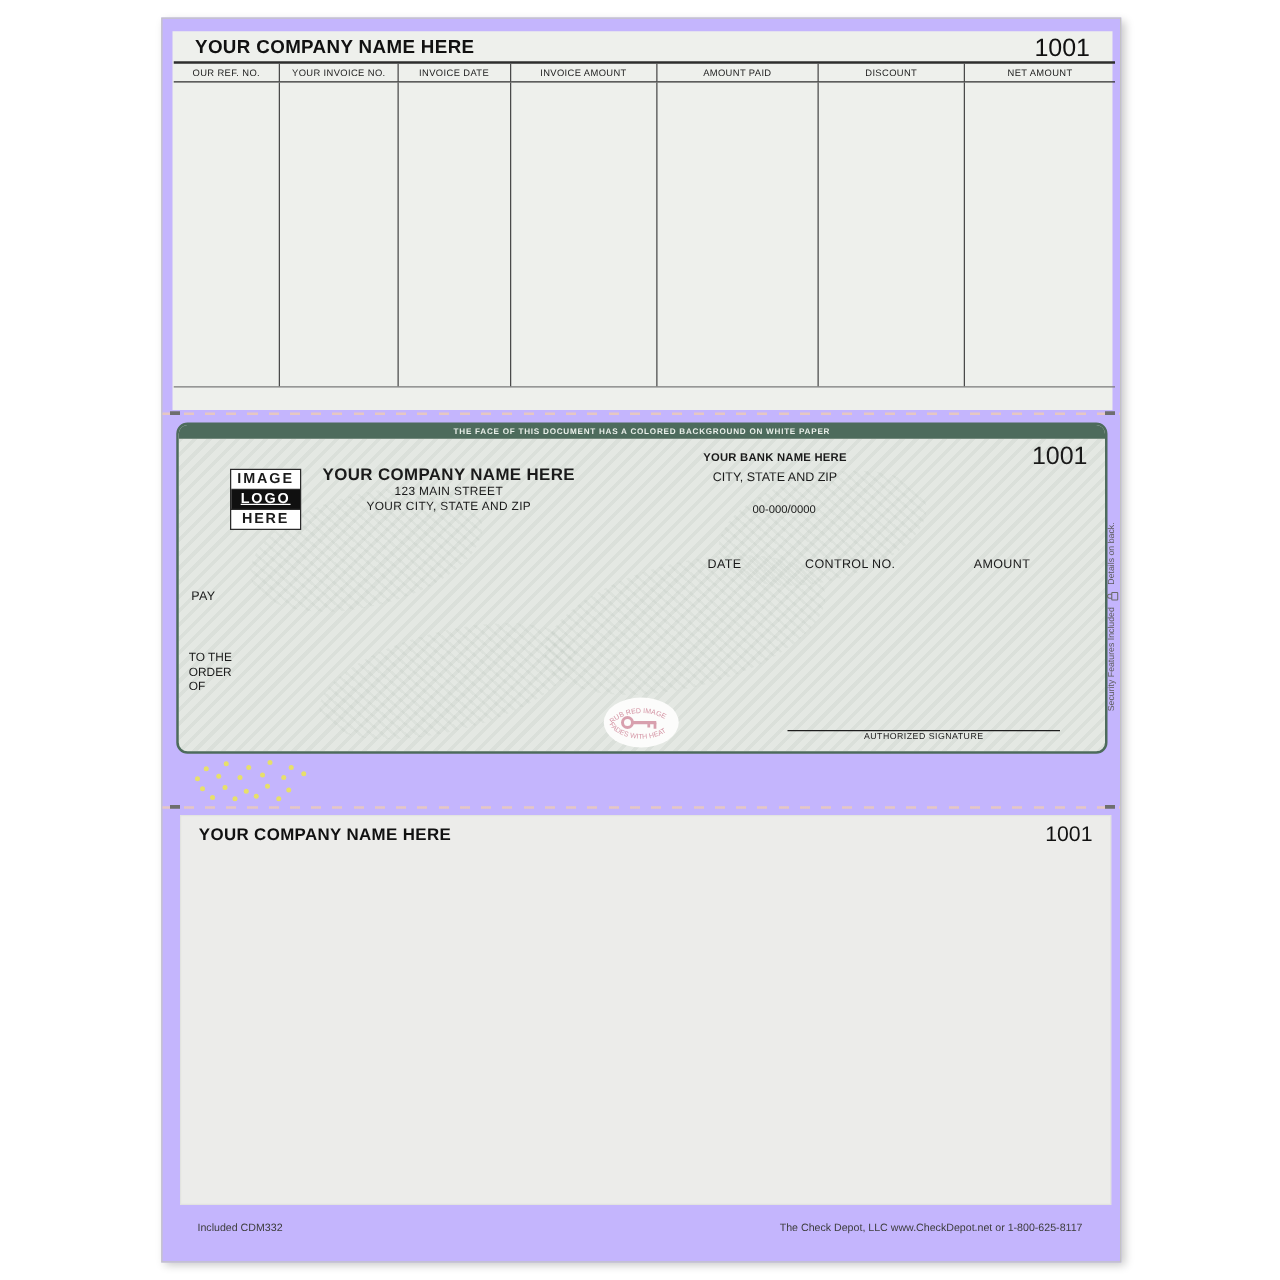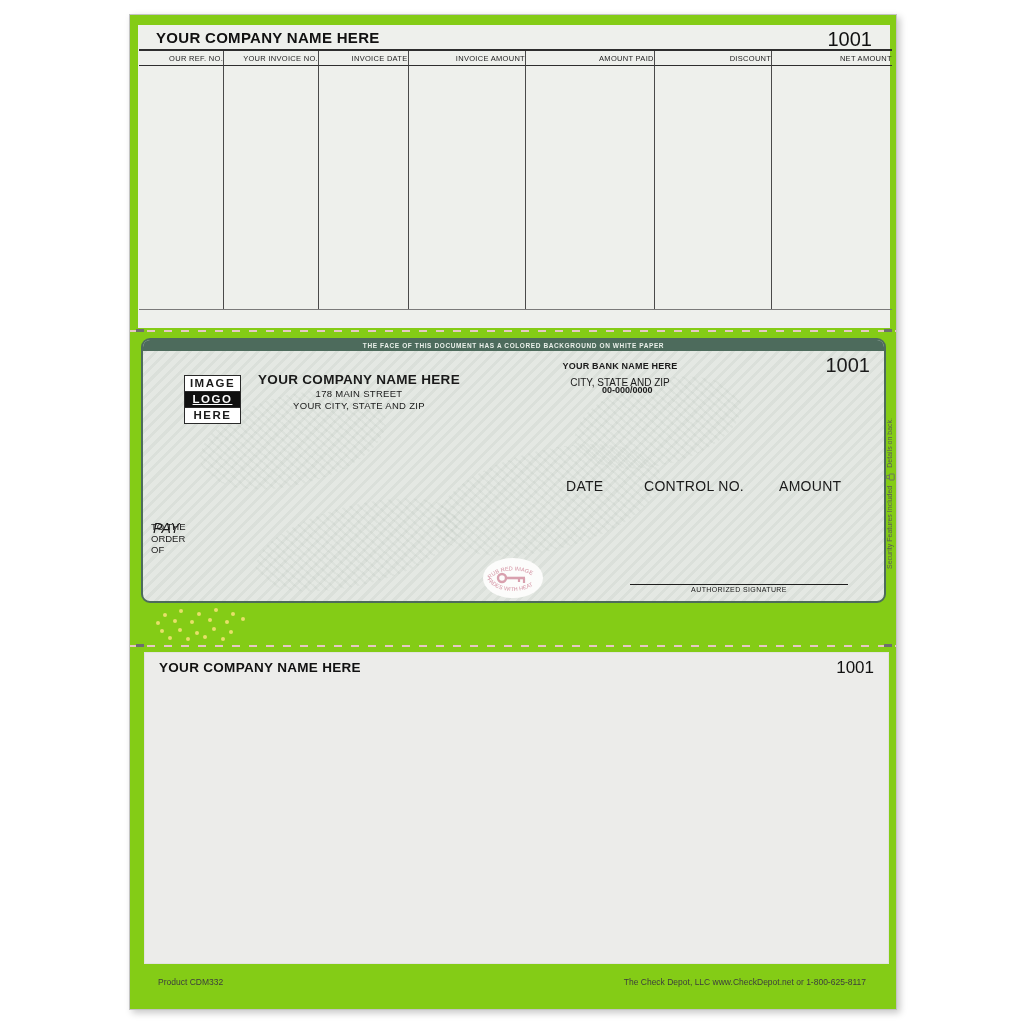--- a/index.html
+++ b/index.html
@@ -1,27 +1,27 @@
 <!DOCTYPE html>
 <html><head>
 <meta charset="utf-8">
 <style>
   html,body{margin:0;padding:0;background:#ffffff;width:1024px;height:1024px;
     font-family:"Liberation Sans", sans-serif;-webkit-font-smoothing:antialiased;}
   .sheet{position:absolute;left:129px;top:14px;width:766px;height:994px;
-    background:#84cc16;border:1px solid #c3c3c3;box-shadow:3px 3px 7px rgba(0,0,0,.22);}
+    background:#c4b5fd;border:1px solid #c3c3c3;box-shadow:3px 3px 7px rgba(0,0,0,.22);}
   
   .stub-top-bg{position:absolute;left:8px;right:6px;top:10px;height:303px;background:#eef0ec;}
   .top-company{position:absolute;left:26px;top:14px;font-size:15px;font-weight:bold;color:#111;letter-spacing:.3px;}
   .top-number{position:absolute;right:24px;top:13px;font-size:20px;color:#111;}
   .inv-table{position:absolute;left:9px;top:34px;width:753px;height:258px;
     display:grid;grid-template-columns:11.3% 12.6% 11.9% 15.6% 17.1% 15.6% 15.9%;
     grid-template-rows:15px 1fr;border-top:2px solid #2e2e2e;border-bottom:1px solid #7a7a7a;}
   .inv-th{border-bottom:1.5px solid #2e2e2e;border-right:1px solid #4a4a4a;
-    font-size:7.5px;color:#1c1c1c;text-align:right;padding-top:3px;letter-spacing:.3px;}
+    font-size:7.5px;color:#1c1c1c;text-align:center;padding-top:3px;letter-spacing:.3px;}
   .inv-td{border-right:1px solid #4a4a4a;}
   .inv-th:nth-child(7),.inv-td:last-child{border-right:none;}
   
   .perf{position:absolute;left:0;right:0;height:2px;
     background:repeating-linear-gradient(90deg,#e6c7c3 0 8px,rgba(0,0,0,0) 8px 17px);}
   .perf1{top:315px;} .perf2{top:630px;}
   .perf-tick{position:absolute;width:8px;height:3px;background:#6e6e6e;top:-1px;}
   .perf-tick.l{left:6px;} .perf-tick.r{right:4px;}
   
   .check{position:absolute;left:11px;top:323px;width:741px;height:261px;
@@ -37,24 +37,24 @@
     text-align:center;font-weight:bold;font-size:11.5px;letter-spacing:1.5px;color:#1a1a1a;}
   .logo-box .row{height:15px;line-height:15px;border-bottom:1px solid #2a2a2a;}
   .logo-box .row:last-child{border-bottom:none;}
   .logo-box .dark{background:#101010;color:#fff;text-decoration:underline;}
   .co-block{position:absolute;left:96px;top:32px;width:240px;text-align:center;color:#1a1a1a;}
   .co-name{font-size:13.5px;font-weight:bold;letter-spacing:.3px;}
   .co-addr{font-size:9.5px;margin-top:1px;letter-spacing:.3px;}
   .bank-block{position:absolute;left:397px;top:21px;width:160px;text-align:center;color:#1a1a1a;}
   .bank-name{font-size:9px;font-weight:bold;letter-spacing:.2px;}
   .bank-addr{font-size:10px;margin-top:6px;}
-  .fraction{position:absolute;left:459px;top:45px;font-size:9px;color:#1a1a1a;font-weight:bold;}
-  .chk-lbl{position:absolute;font-size:14px;color:#1a1a1a;letter-spacing:.3px;margin-top:32px;}
+  .fraction{position:absolute;left:459px;top:62px;font-size:9px;color:#1a1a1a;}
+  .chk-lbl{position:absolute;font-size:10px;color:#1a1a1a;letter-spacing:.3px;}
   .lbl-date{left:423px;top:106px;} .lbl-control{left:501px;top:106px;} .lbl-amount{left:636px;top:106px;}
-  .lbl-pay{left:10px;top:148px;font-style:italic;}
+  .lbl-pay{left:10px;top:132px;}
   .to-order{position:absolute;left:8px;top:181px;font-size:9.5px;line-height:11.5px;color:#1a1a1a;}
   .sig{position:absolute;left:487px;top:244px;width:218px;border-top:1.5px solid #1e1e1e;text-align:center;}
   .sig-lbl{font-size:7px;color:#1a1a1a;margin-top:1px;letter-spacing:.4px;}
   .seal{position:absolute;left:338px;top:216px;}
   
   .side-strip{position:absolute;left:753px;top:374px;width:13px;height:180px;}
   .side-rot{position:absolute;left:0;top:0;width:180px;height:13px;
     transform:rotate(-90deg) translateX(-180px);transform-origin:top left;
     display:flex;align-items:center;gap:5px;font-size:7px;color:#5a5a5a;white-space:nowrap;}
   
@@ -116,21 +116,21 @@
     <div class="chk-number">1001</div>
 
     <div class="logo-box">
       <div class="row">IMAGE</div>
       <div class="row dark">LOGO</div>
       <div class="row">HERE</div>
     </div>
 
     <div class="co-block">
       <div class="co-name">YOUR COMPANY NAME HERE</div>
-      <div class="co-addr">178 MAIN STREET</div>
+      <div class="co-addr">123 MAIN STREET</div>
       <div class="co-addr">YOUR CITY, STATE AND ZIP</div>
     </div>
 
     <div class="bank-block">
       <div class="bank-name">YOUR BANK NAME HERE</div>
       <div class="bank-addr">CITY, STATE AND ZIP</div>
     </div>
     <div class="fraction">00-000/0000</div>
 
     <div class="chk-lbl lbl-date">DATE</div>
@@ -187,16 +187,16 @@
   <div class="perf perf2">
     <div class="perf-tick l"></div>
     <div class="perf-tick r"></div>
   </div>
 
   <div class="stub-bottom">
     <div class="bot-company">YOUR COMPANY NAME HERE</div>
     <div class="bot-number">1001</div>
   </div>
 
-  <div class="foot foot-left">Product CDM332</div>
+  <div class="foot foot-left">Included CDM332</div>
   <div class="foot foot-right">The Check Depot, LLC  www.CheckDepot.net  or  1-800-625-8117</div>
 
 </div>
 
 </body></html>

